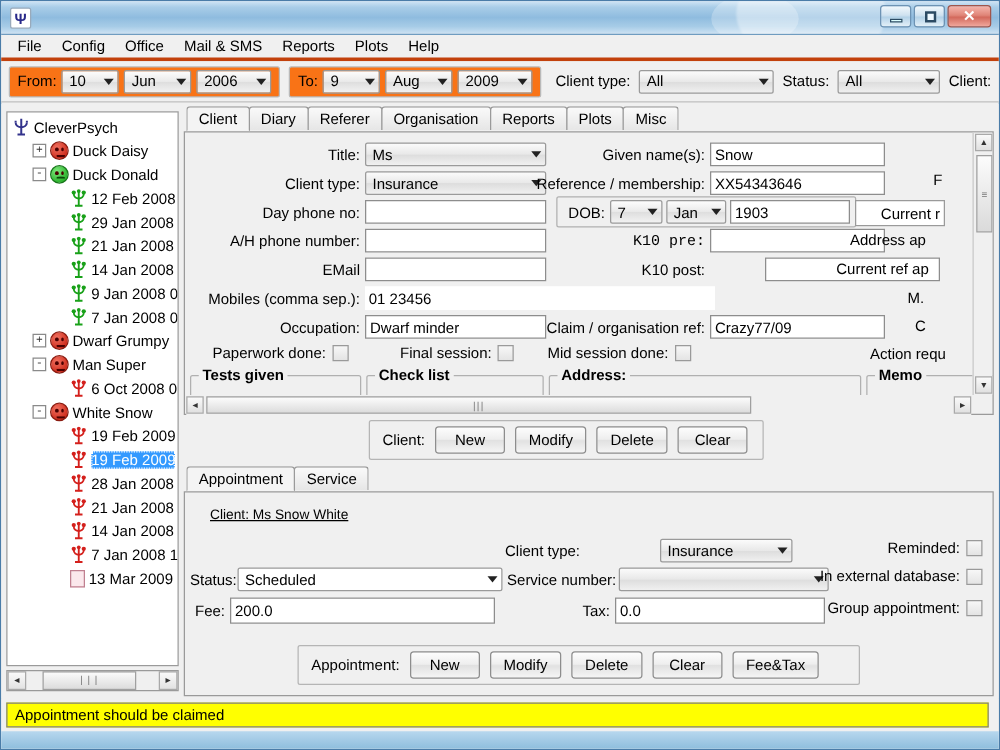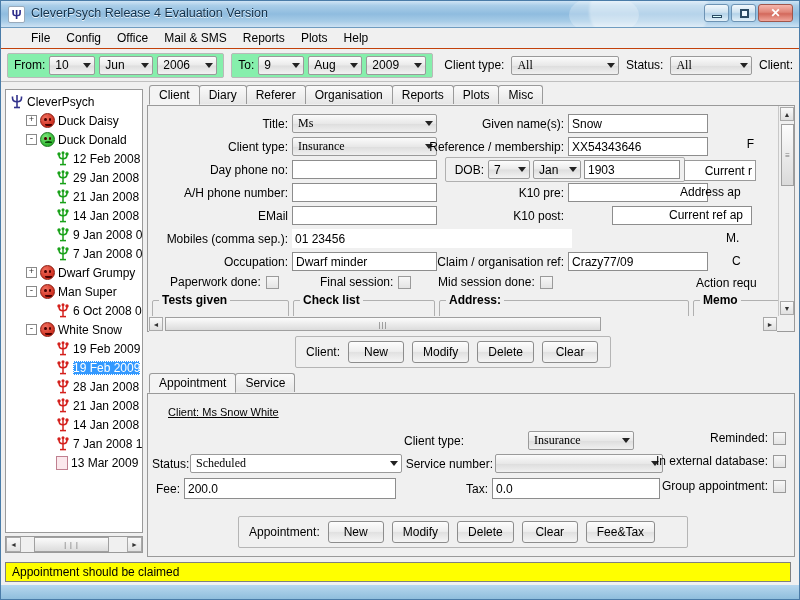--- a/index.html
+++ b/index.html
@@ -55,52 +55,51 @@
   .win-btn .g { position:absolute; left:50%; top:50%; transform:translate(-50%,-50%);
      font-size:10px; color:#234; line-height:1; }
   .win-btn.close .g { color:#fff; font-weight:bold; font-size:12px; }
   .win-btn .min-bar{ position:absolute; left:7px; top:10px; width:10px; height:3px;
      border:1px solid #2b4a63; background:#dff; }
   .win-btn .max-sq{ position:absolute; left:8px; top:4px; width:9px; height:9px;
      border:2px solid #2b4a63; background:#eef8ff;}
 
   
   .menubar {
-    height:21px; background:#f0f0f0; border-bottom:1px solid #c2410c;
-    display:flex; align-items:center; padding-left:22px;
+    height:21px; background:#f0f0f0; border-bottom:3px solid #c2410c;
+    display:flex; align-items:center; padding-left:5px;
   }
   .menu-item { padding:2px 8px; font-size:12px; color:#000; cursor:default; }
 
   
   .toolbar {
     height:33px; background:#f0f0f0; border-bottom:1px solid #bfbfbf;
     display:flex; align-items:center; padding:0 6px; gap:7px;
     position:relative;
   }
   .tbgroup {
     display:flex; align-items:center; gap:4px;
     border:1px solid #b9b9b9; border-radius:2px; padding:2px 6px; height:25px;
-    background:#86efac;
+    background:#f97316;
   }
   .tblabel { font-size:12px; white-space:nowrap; }
 
   
   .combo {
     display:inline-flex; align-items:center; justify-content:space-between;
     height:19px; background:linear-gradient(180deg,#fdfdfd 0%,#eaeaea 48%,#dedede 52%,#f2f2f2 100%);
     border:1px solid #9a9a9a; border-radius:2px; padding:0 3px 0 5px;
     font-size:12px; white-space:nowrap; color:#000;
   }
   .combo .arr {
     width:0;height:0;border-left:4px solid transparent;border-right:4px solid transparent;
     border-top:5px solid #222; margin-left:6px; flex:none;
   }
   .combo.flat {
     background:linear-gradient(180deg,#fbfbfb 0%,#e8e8e8 50%,#dddddd 52%,#f0f0f0 100%);
-    font-family:Liberation Serif, serif;
   }
 
   .txt {
     height:19px; background:#fff; border:1px solid #8d8d8d;
     font-size:12px; padding:1px 3px; display:flex; align-items:center;
     color:#000; overflow:hidden; white-space:nowrap;
   }
   .cbx {
     width:13px; height:13px; border:1px solid #9a9a9a;
     background:linear-gradient(180deg,#f7f7f7,#e4e4e4); display:inline-block;
@@ -232,21 +231,20 @@
     background:linear-gradient(180deg,#b7d7ee,#8fbedd);
   }
 </style>
 </head>
 <body>
 
 <div id="window">
 
   <div class="titlebar">
     <div class="app-icon">Ψ</div>
-    <div class="title-text">CleverPsych Release 4 Evaluation Version</div>
     <div class="win-btns">
       <div class="win-btn">
           <span class="min-bar"></span>
         </div>
       <div class="win-btn">
           <span class="max-sq"></span>
         </div>
       <div class="win-btn close">
         <span class="g">✕</span>
       </div>
@@ -647,21 +645,21 @@
             <span class="txt" style="width:96px;margin-left:3px">1903</span>
           </div>
           <div class="fld-row" style="left:536px; top:54px;">
             <span class="txt" style="width:72px;background:#fff;justify-content:flex-end;border:1px solid #9a9a9a;height:21px;">Current r</span>
           </div>
 
           <div class="fld-row" style="left:8px; top:77px;">
             <span class="lbl" style="width:132px">A/H phone number:</span>
             <span class="txt" style="width:145px;margin-left:4px"></span>
           </div>
-          <div class="fld-row" style="left:300px; top:77px;">
+          <div class="fld-row" style="left:300px; top:77px;font-family:Liberation Mono, monospace;">
             <span class="lbl" style="width:116px">K10 pre:</span>
             <span class="txt" style="width:140px;margin-left:4px"></span>
           </div>
           <div class="fld-row" style="left:532px; top:79px;">
             <span class="lbl">Address ap</span>
           </div>
 
           <div class="fld-row" style="left:8px; top:100px;">
             <span class="lbl" style="width:132px">EMail</span>
             <span class="txt" style="width:145px;margin-left:4px"></span>

